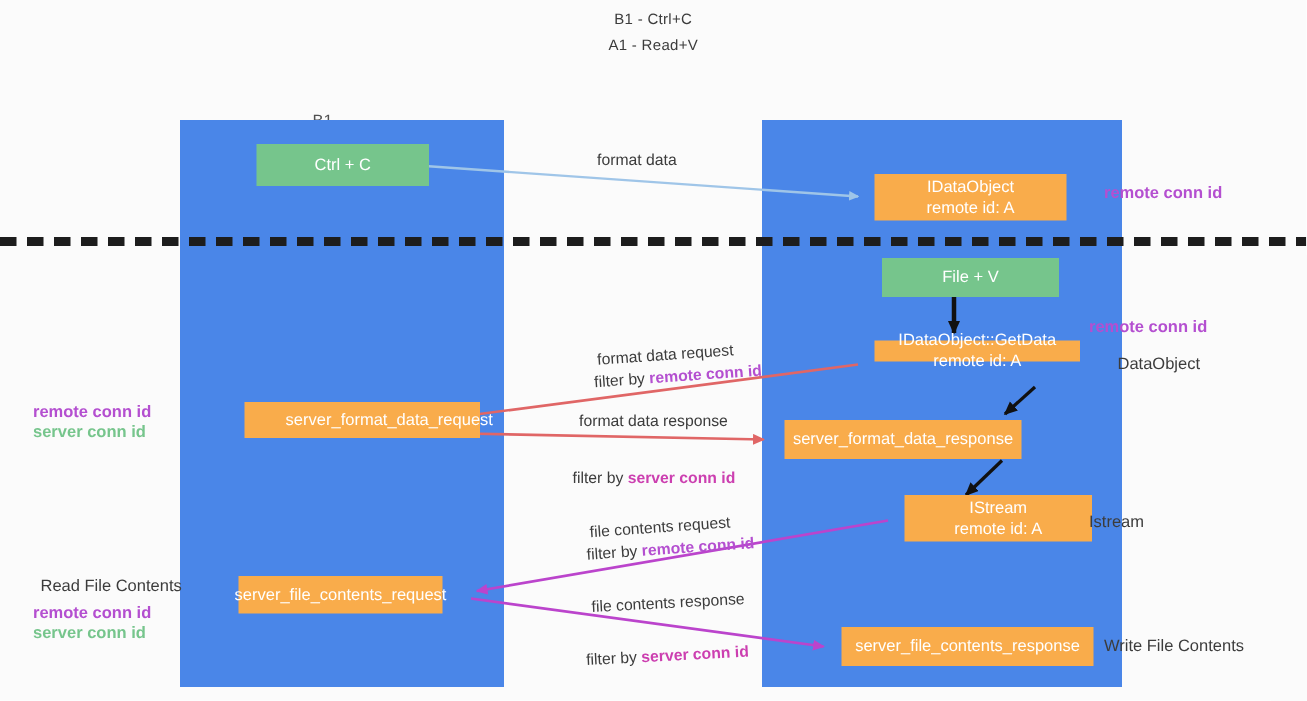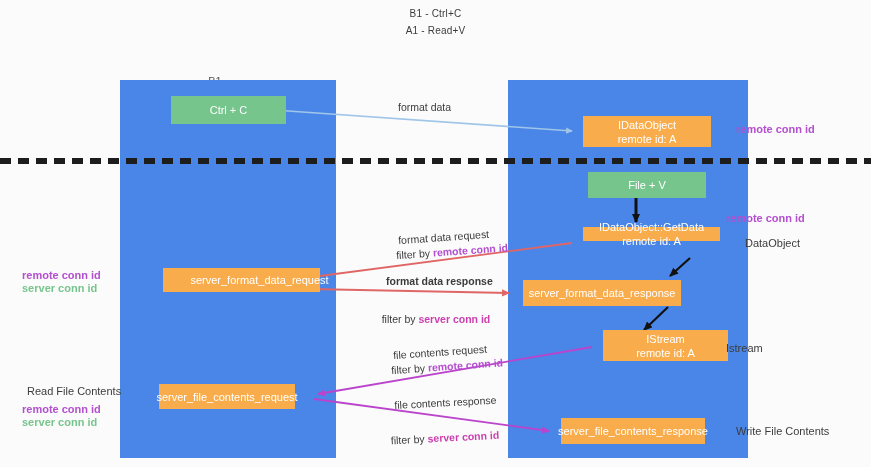--- a/index.html
+++ b/index.html
@@ -177,21 +177,21 @@
 
   <div class="node orange" style="left:592px; top:330px; width:125px; height:31px;">
     <div>IStream</div>
     <div class="sub">remote id: A</div>
   </div>
 
   <div class="node orange" style="left:148px; top:384px; width:136px; height:25px;">
     <div>server_file_contents_request</div>
   </div>
 
-  <div class="node orange" style="left:550px; top:418px; width:144px; height:26px;align-items:center;">
+  <div class="node orange" style="left:550px; top:418px; width:168px; height:26px;align-items:center;">
     <div>server_file_contents_response</div>
   </div>
 
   <div class="ann purple" style="left:736px; top:122px;">remote conn id</div>
 
   <div class="ann purple" style="left:726px; top:211px;">remote conn id</div>
 
   <div class="ann gray" style="left:726px; top:236px;margin-left:19px;">DataObject</div>
 
   <div class="ann gray" style="left:726px; top:341px;">Istream</div>
@@ -207,21 +207,21 @@
 
   <div class="elabel" style="left:398px; top:100px;">format data</div>
 
   <div class="elabel" style="left:385px; top:219px; transform: rotate(-4deg);">
     <span>format data request</span>
   </div>
   <div class="elabel" style="left:383px; top:234px; transform: rotate(-4deg);">
     <span>filter by </span><span class="hl-purple">remote conn id</span>
   </div>
 
-  <div class="elabel" style="left:386px; top:274px;font-weight:bold;">format data response</div>
+  <div class="elabel" style="left:386px; top:274px;">format data response</div>
   <div class="elabel" style="left:370px; top:297px;">
     <span>filter by </span><span class="hl-magenta">server conn id</span>
   </div>
 
   <div class="elabel" style="left:380px; top:334px; transform: rotate(-4deg);">
     <span>file contents request</span>
   </div>
   <div class="elabel" style="left:378px; top:349px; transform: rotate(-4deg);">
     <span>filter by </span><span class="hl-purple">remote conn id</span>
   </div>

